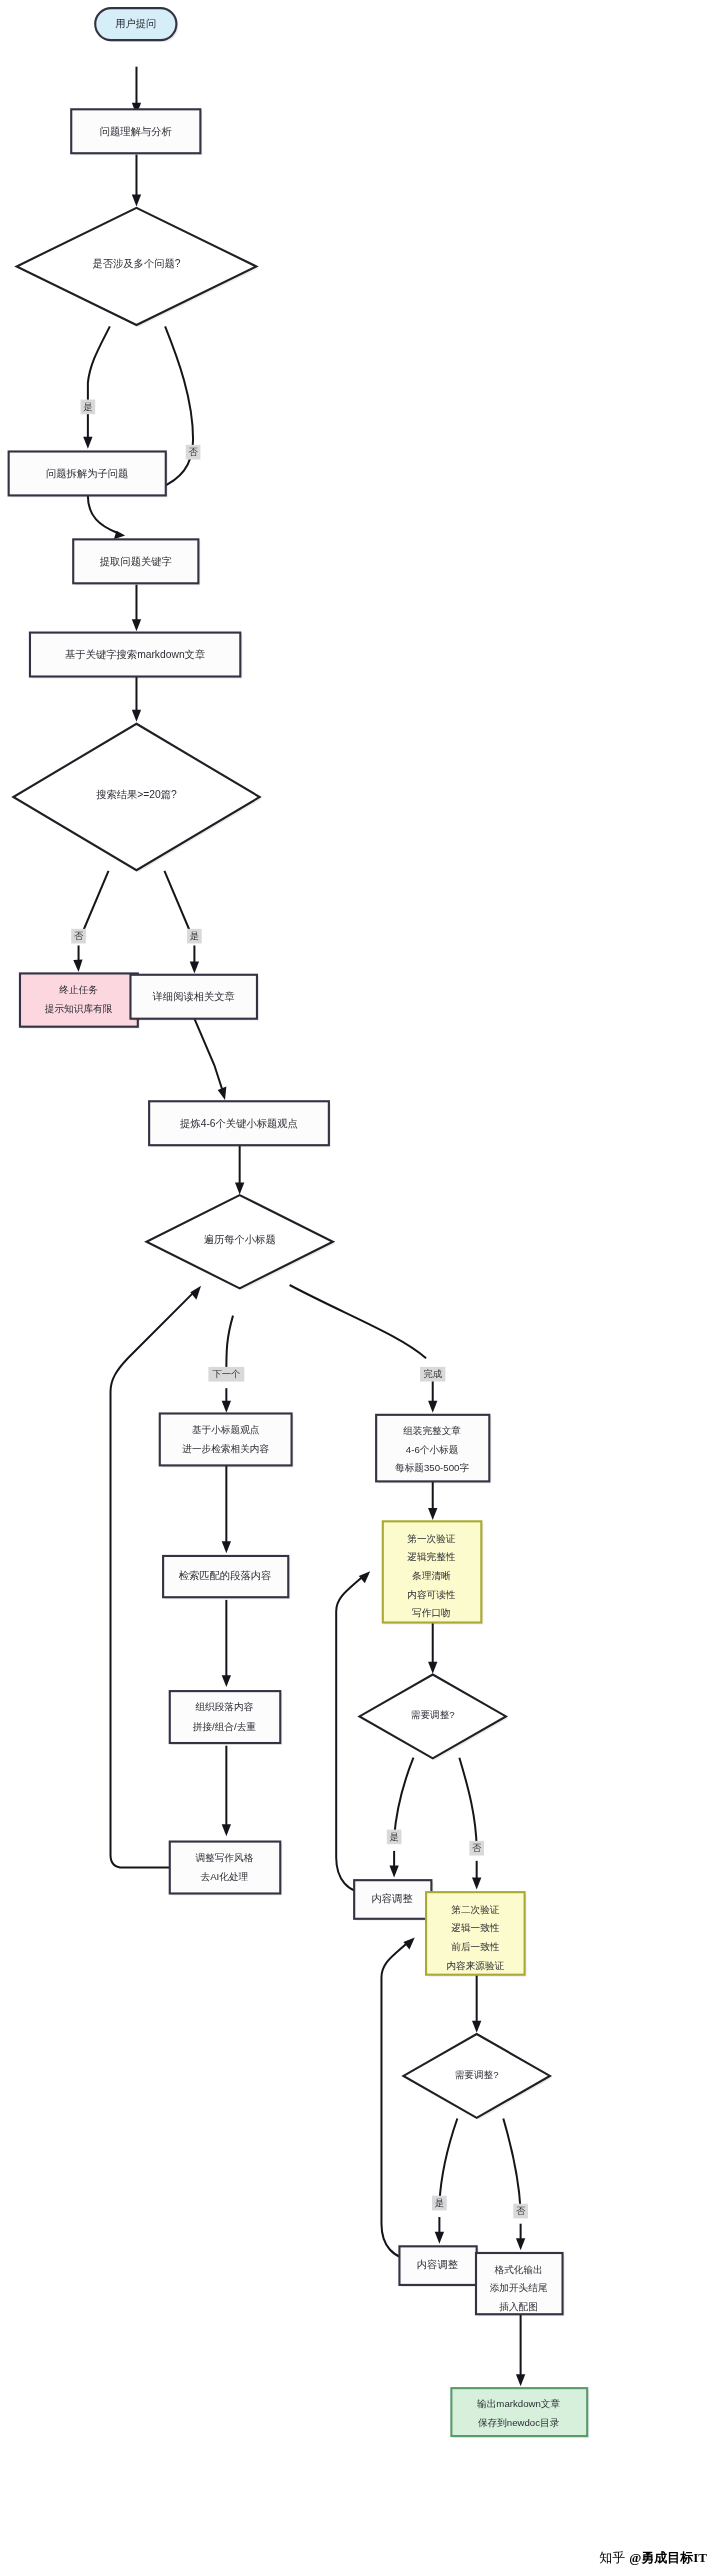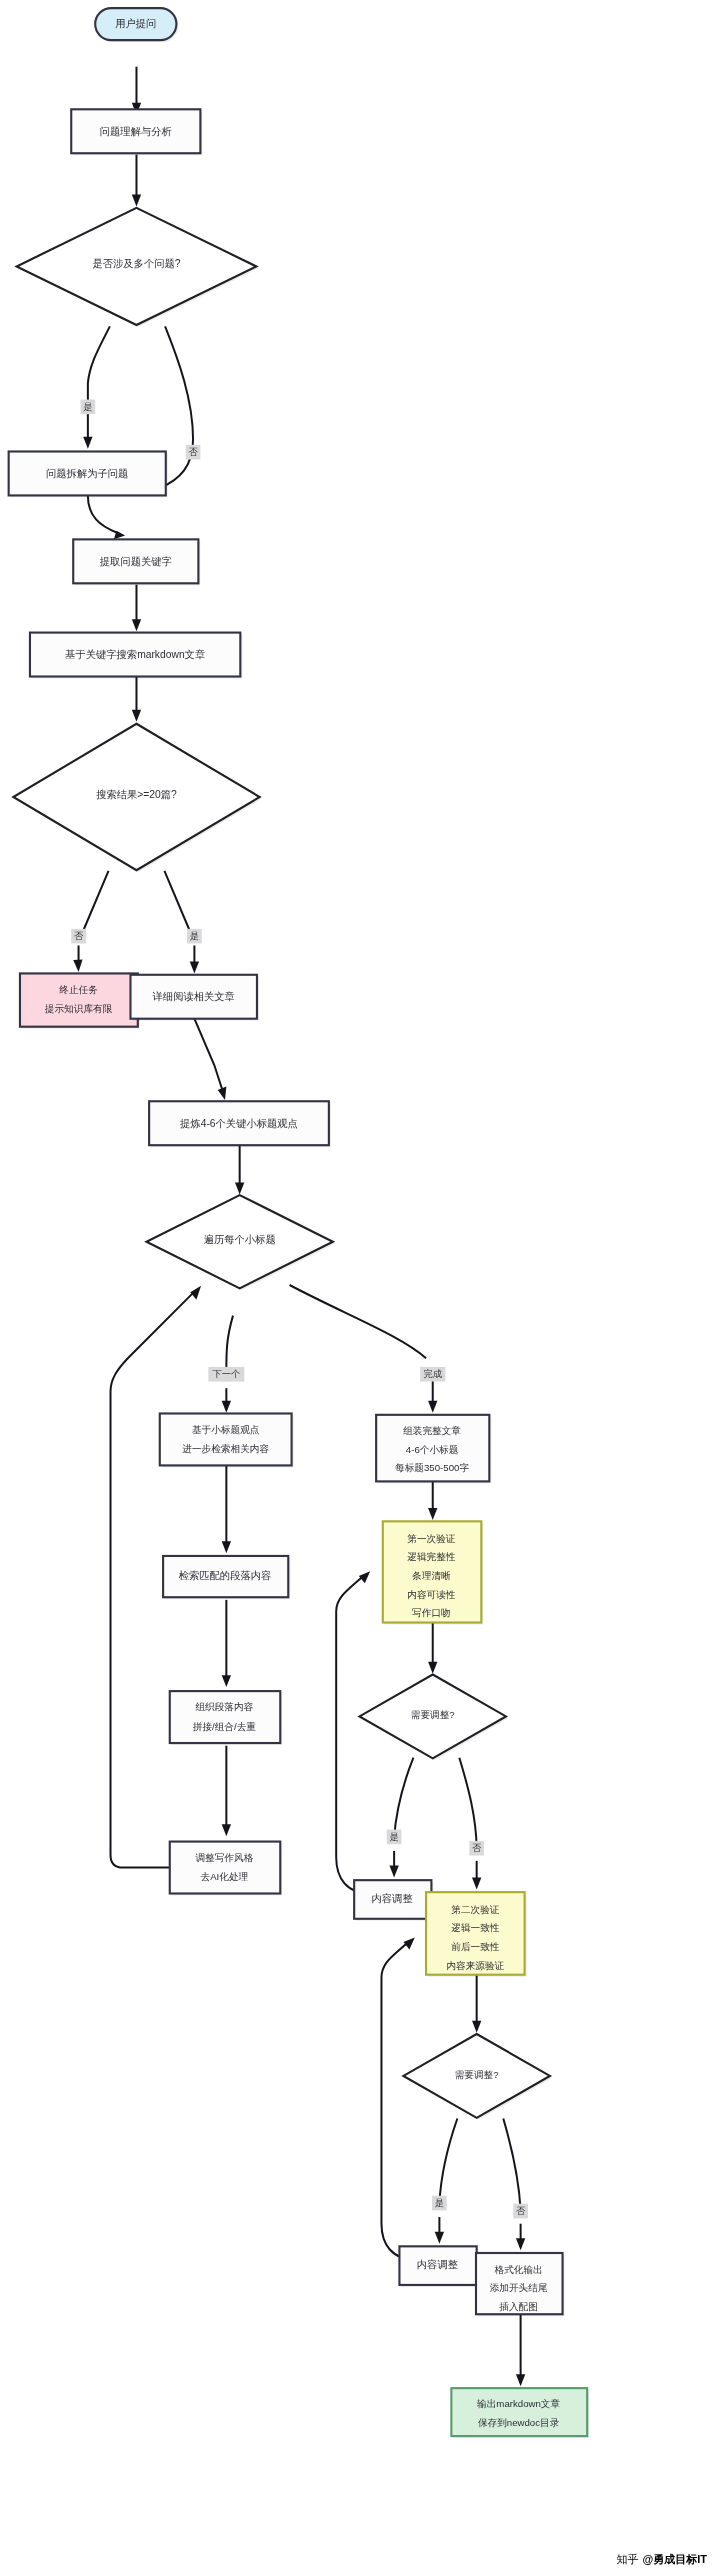--- a/index.html
+++ b/index.html
@@ -27,22 +27,22 @@
     font-size:15.5px;fill:#2b2b33;text-anchor:middle;
     dominant-baseline:middle;
   }
   .ntext.sm{font-size:14.5px;}
   .elabel-bg{fill:#d9d9d9;}
   .elabel{
     font-family:"Liberation Sans","DejaVu Sans",sans-serif;
     font-size:14px;fill:#33333b;text-anchor:middle;dominant-baseline:middle;
   }
   .wm-text{
-    font-family:Liberation Sans, sans-serif;
-    font-size:11px;fill:#b9b9bf;margin-top:24px;
+    font-family:Liberation Serif, serif;
+    font-size:13px;fill:#b9b9bf;margin-top:24px;
   }
 </style>
 </head>
 <body>
 
 <svg id="chart" viewBox="0 0 1080 3869" xmlns="http://www.w3.org/2000/svg">
 
   <g>
 
     <path class="edge" d="M205,100 L205,160"></path>

